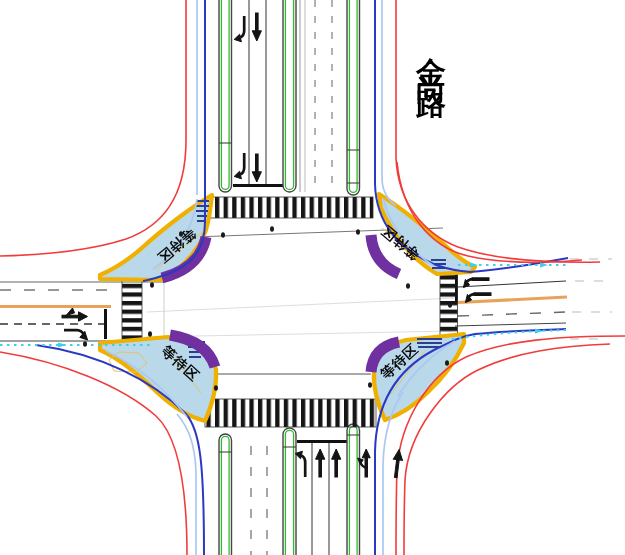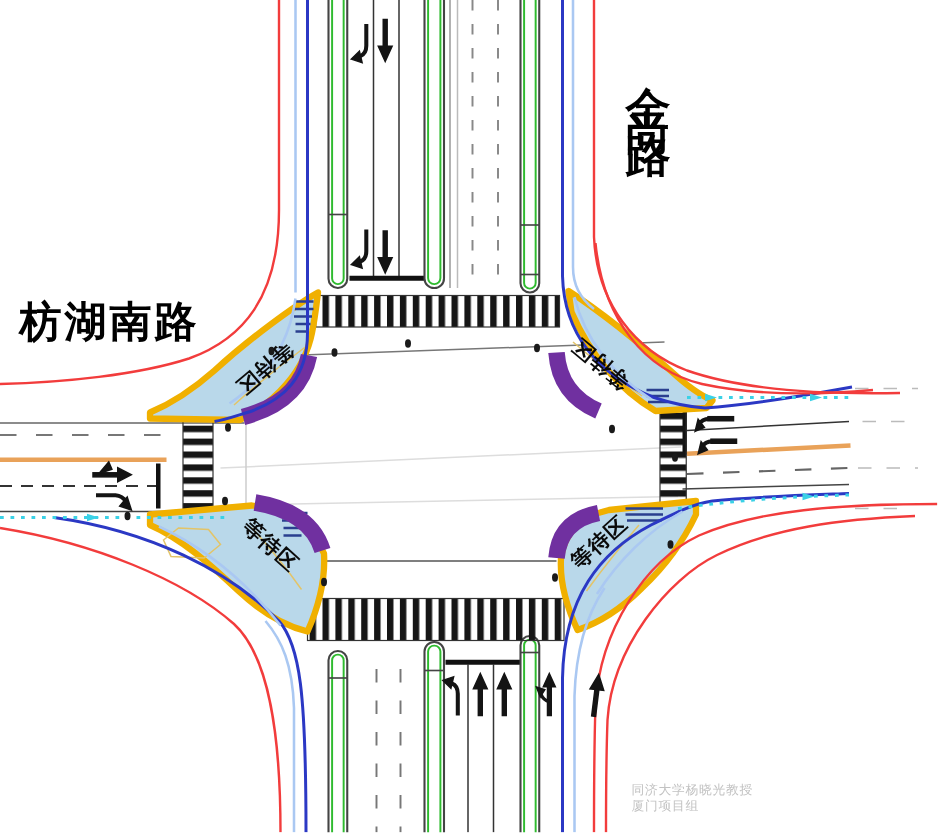--- a/index.html
+++ b/index.html
@@ -246,26 +246,21 @@
     <ellipse cx="150" cy="334" rx="2" ry="2.8"></ellipse>
     <ellipse cx="85" cy="344" rx="2" ry="2.8"></ellipse>
     <ellipse cx="216" cy="388" rx="2" ry="2.8"></ellipse>
     <ellipse cx="370" cy="385" rx="2" ry="2.8"></ellipse>
     <ellipse cx="408" cy="286" rx="2" ry="2.8"></ellipse>
     <ellipse cx="450" cy="305" rx="2" ry="2.8"></ellipse>
     <ellipse cx="447" cy="363" rx="2" ry="2.8"></ellipse>
   </g>
 </svg>
 
-<div class="lbl lbl-west">枋湖南路</div>
 <div class="lbl lbl-north">金尚路</div>
 
 <div class="wz wz-nw">等待区</div>
 <div class="wz wz-ne">等待区</div>
 <div class="wz wz-sw">等待区</div>
 <div class="wz wz-se">等待区</div>
 
-<div class="watermark">
-  <div>同济大学杨晓光教授</div>
-  <div>厦门项目组</div>
+
 </div>
 
-</div>
-
 </body></html>

